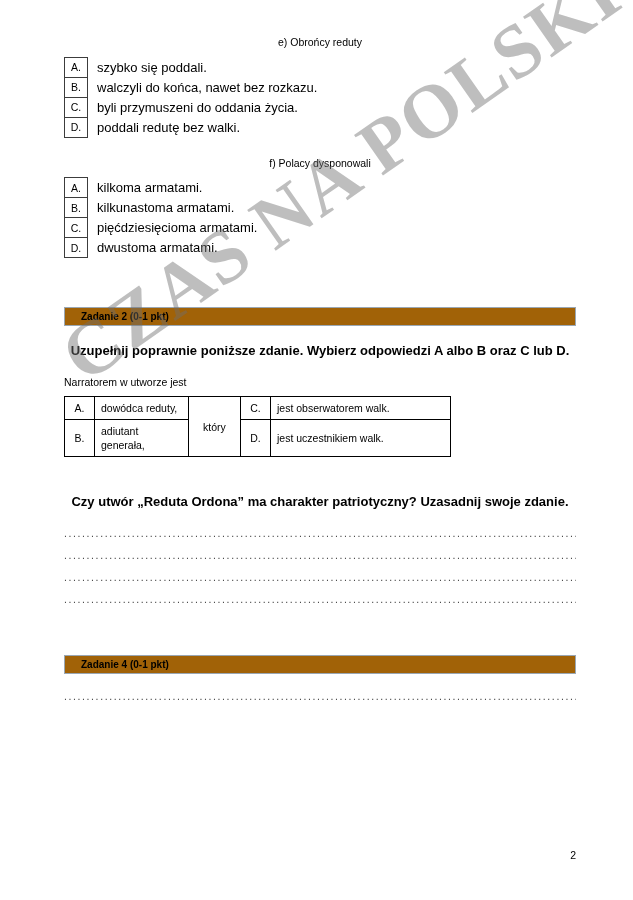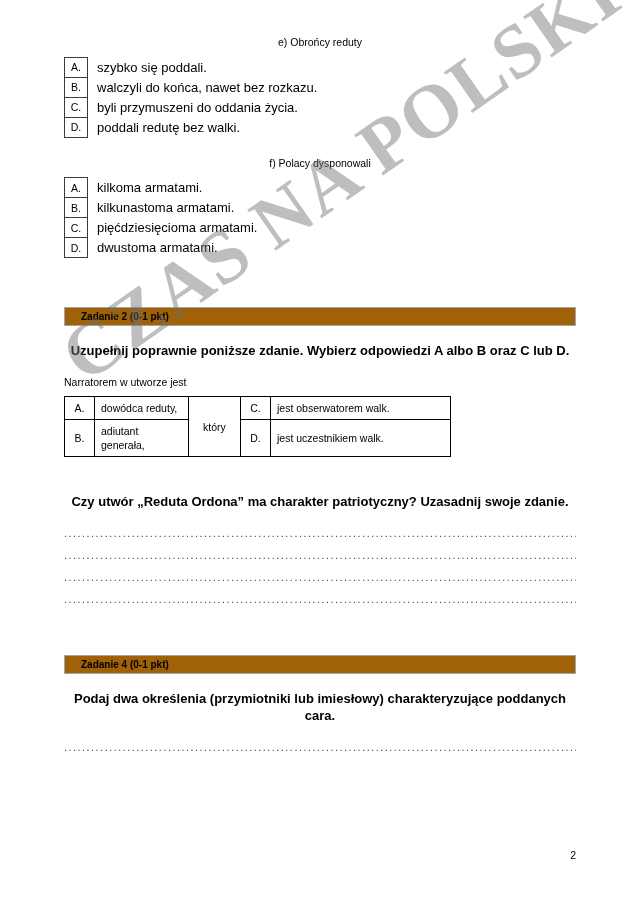--- a/index.html
+++ b/index.html
@@ -234,19 +234,18 @@
     <div class="dots">..................................................................................................................................................</div>
     <div class="dots">..................................................................................................................................................</div>
     <div class="dots">..................................................................................................................................................</div>
     <div class="dots">..................................................................................................................................................</div>
 
     <div class="spacer-lg"></div>
 
     <div class="task-bar">
       <span>Zadanie 4 (0-1 pkt)</span>
     </div>
-    <p class="task-instr">Podaj dwa określenia (przymiotniki lub imiesłowy) charakteryzujące poddanych cara.</p>
     <div class="dots">..................................................................................................................................................</div>
 
   </div>
 
   <div class="page-number">2</div>
 </div>
 
 </body></html>

